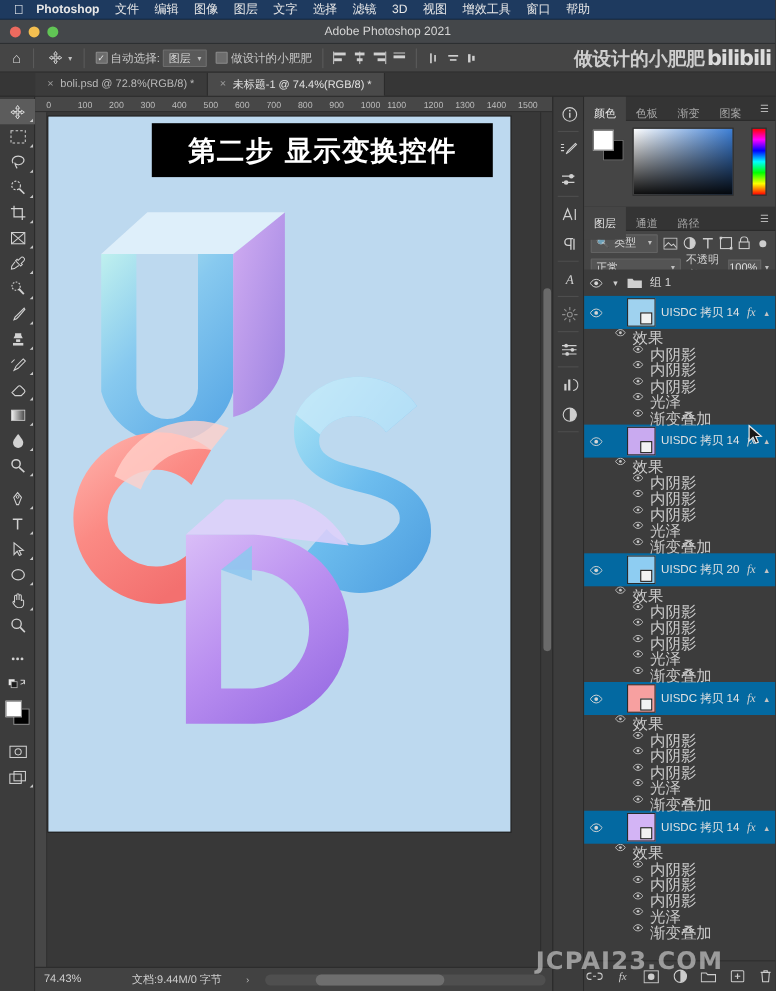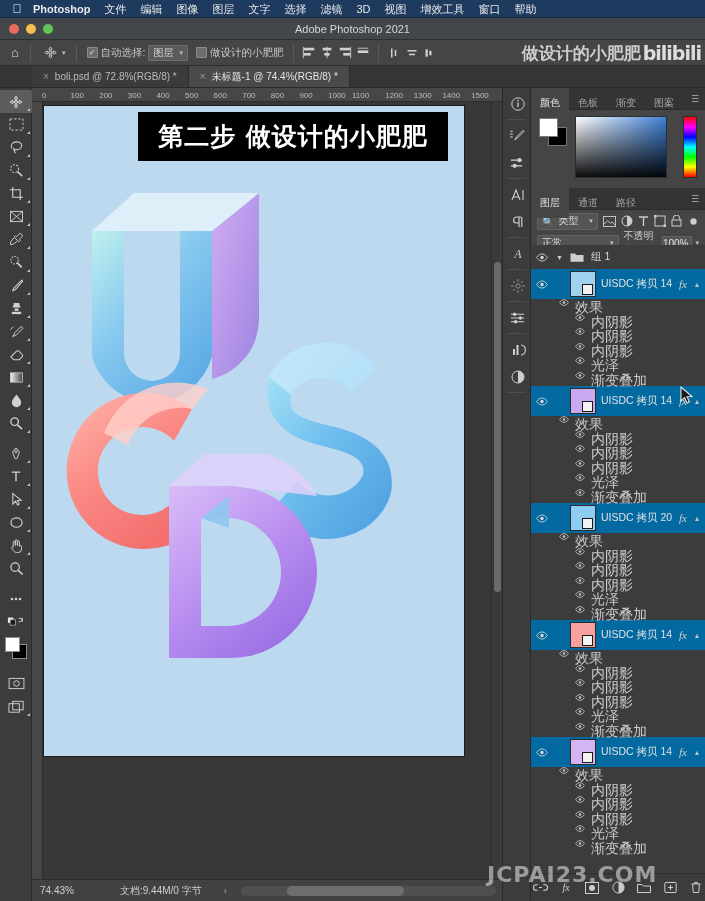--- a/index.html
+++ b/index.html
@@ -600,21 +600,21 @@
         <span style="left: 353.2px;">1200</span>
         <span style="left: 381.8px;">1300</span>
         <span style="left: 410.4px;">1400</span>
         <span style="left: 439px;">1500</span>
       </div>
     <div class="ruler-v"></div>
 
     <div class="canvas-area">
       <div class="artboard">
         <div class="banner">
-          <span class="banner-txt">第二步 做设计的小肥肥</span>
+          <span class="banner-txt">第二步 显示变换控件</span>
         </div>
         <div class="art-letters">
           <svg width="420" height="650" viewBox="0 0 420 650">
             <defs>
               <linearGradient id="gU" x1="0" y1="0" x2="0.8" y2="1">
                 <stop offset="0" stop-color="#bff0ee"></stop>
                   <stop offset="0.45" stop-color="#87c9ef"></stop>
                   <stop offset="1" stop-color="#5aa9e6"></stop>
               </linearGradient>
               <linearGradient id="gUside" x1="0" y1="0" x2="1" y2="1">

